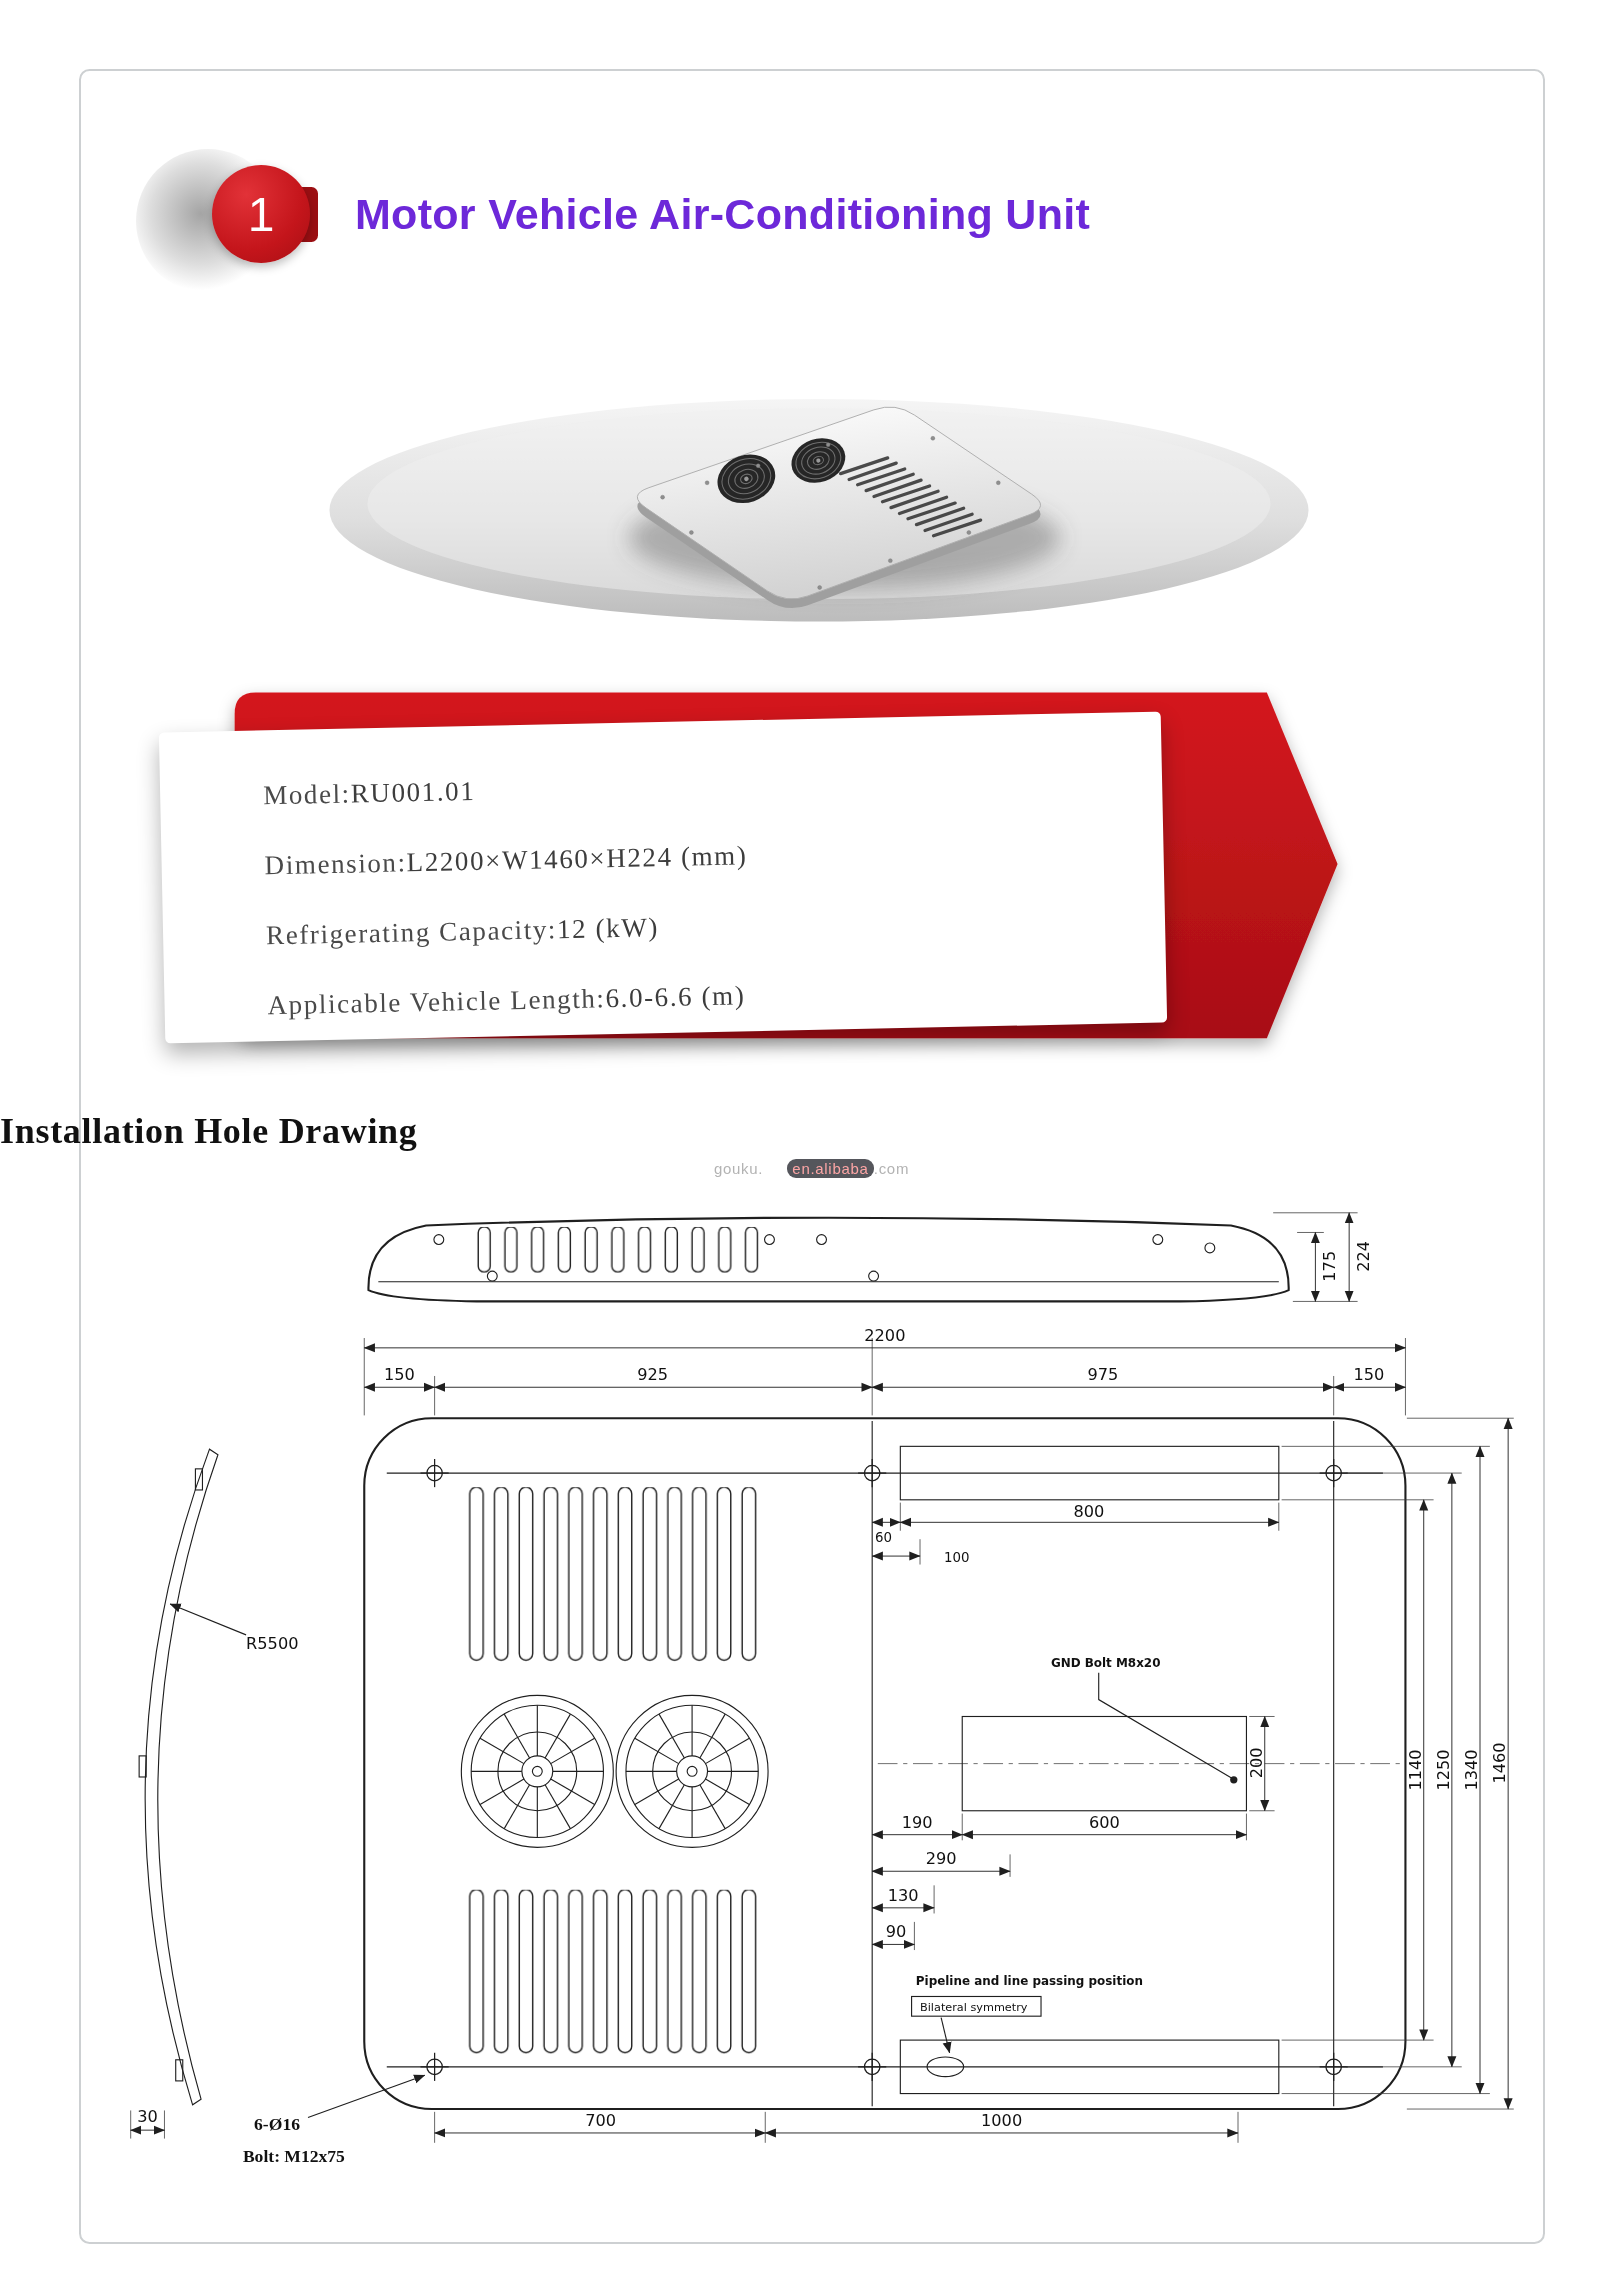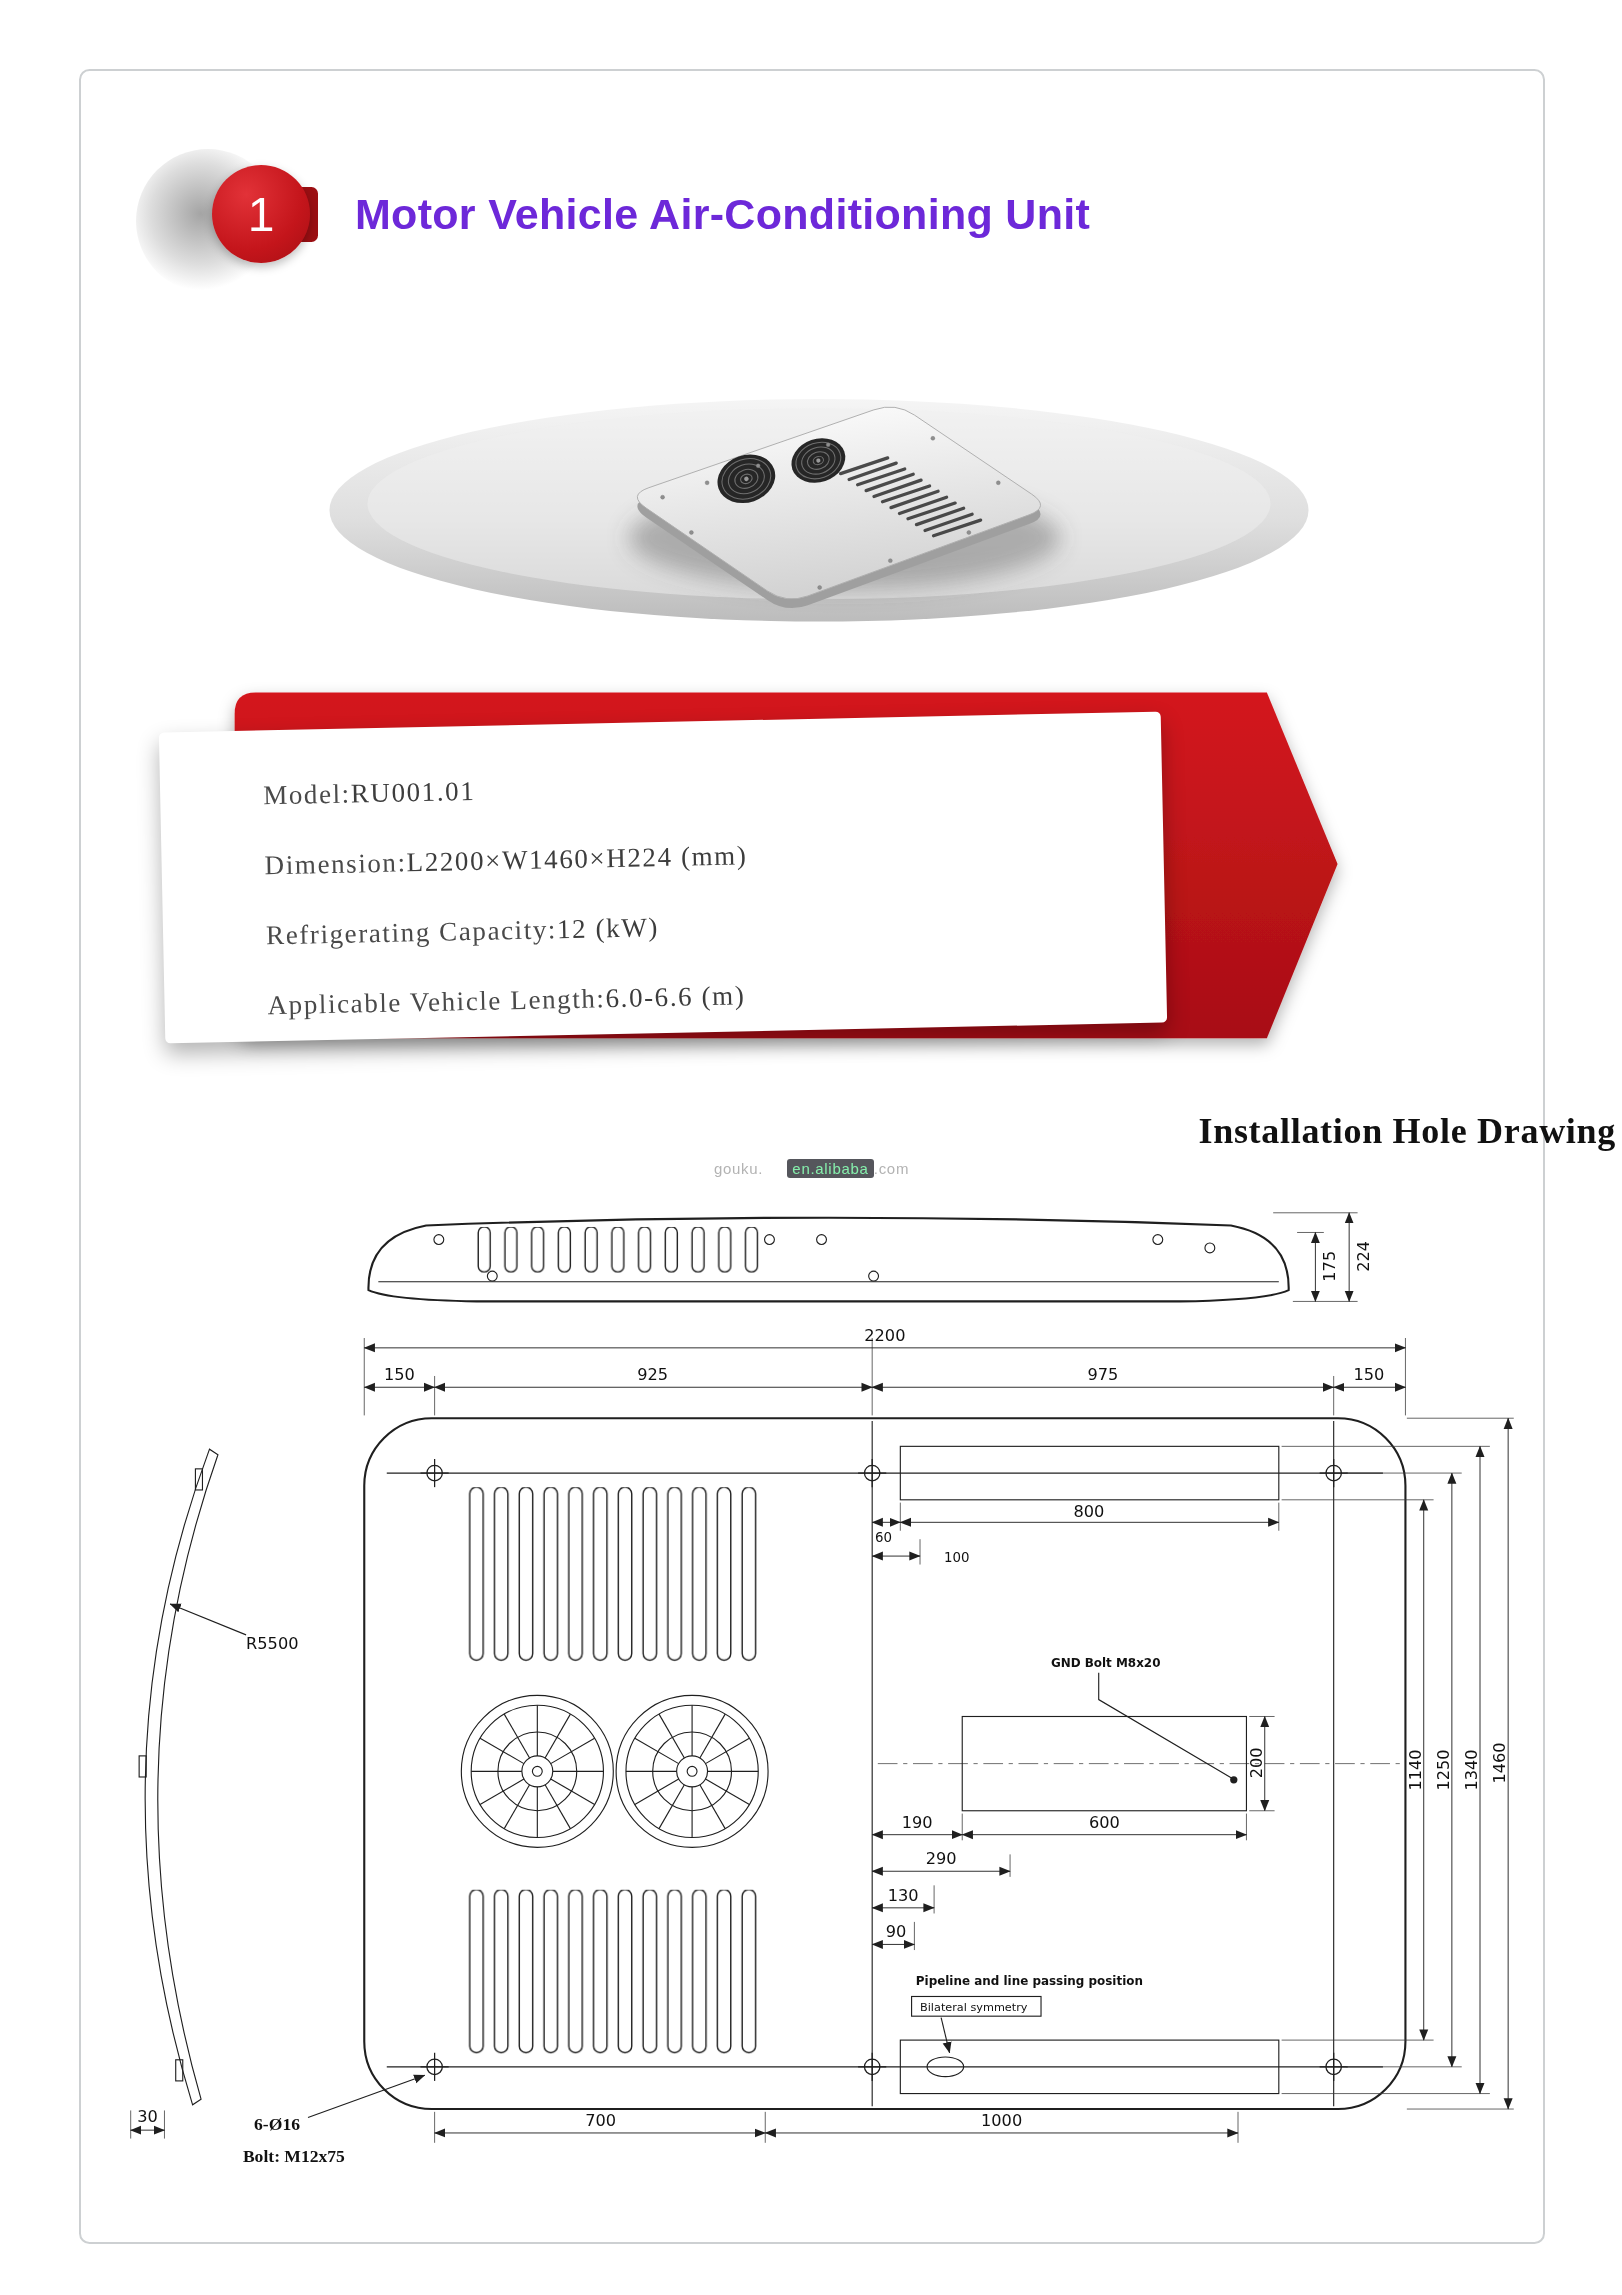--- a/index.html
+++ b/index.html
@@ -26,25 +26,25 @@
   .banner { position:absolute; left:162px; top:686px; width:1188px; height:368px; }
   .banner svg { position:absolute; left:0; top:0; width:100%; height:100%; overflow:visible; }
   .spec-panel { position:absolute; left:0px; top:36px; width:1002px; height:311px; background:#ffffff;
                 border-radius:5.2px; transform:rotate(-1.2deg); box-shadow:0 10.5px 22px rgba(0,0,0,.30);
                 padding:30px 0 0 103px; box-sizing:border-box; }
   .spec-line { height:70px; line-height:70px; font-family:"Liberation Serif",serif;
                font-size:27px; color:#4a4a4a; letter-spacing:1.6px; white-space:nowrap; }
   .spec-line .val { color:#3d3d3d; }
 
   
-  .drawing-title { position:absolute; left:0; top:1110px; width:1616px; text-align:right;
+  .drawing-title { position:absolute; left:0; top:1110px; width:1616px; text-align:left;
                    font-family:"Liberation Serif",serif; font-size:36px; font-weight:700; color:#111; letter-spacing:0.7px; }
   .watermark { position:absolute; left:0; top:1160px; width:1623px; text-align:center;
                font-size:15px; color:#b3b3b3; letter-spacing:0.7px; }
-  .watermark .chip { background:#55565c; color:#86efac; padding:0.7px 5.2px; border-radius:3px;margin-left:24px; }
+  .watermark .chip { background:#55565c; color:#fca5a5; padding:0.7px 5.2px; border-radius:9px;margin-left:24px; }
 
   .tech { position:absolute; left:111px; top:1179px; width:1407px; height:999px; }
 
   
   .ol   { fill:none; stroke:#1f1f1f; stroke-width:1.5; }
   .thin { fill:none; stroke:#1f1f1f; stroke-width:.8; }
   .ext  { stroke:#3a3a3a; stroke-width:.55; }
   .dim  { stroke:#1f1f1f; stroke-width:.65; marker-start:url(#arr); marker-end:url(#arr); }
   .lead { stroke:#1f1f1f; stroke-width:.8; fill:none; marker-end:url(#arr); }
   .cl   { stroke:#555; stroke-width:.6; stroke-dasharray:14 4 3 4; }

